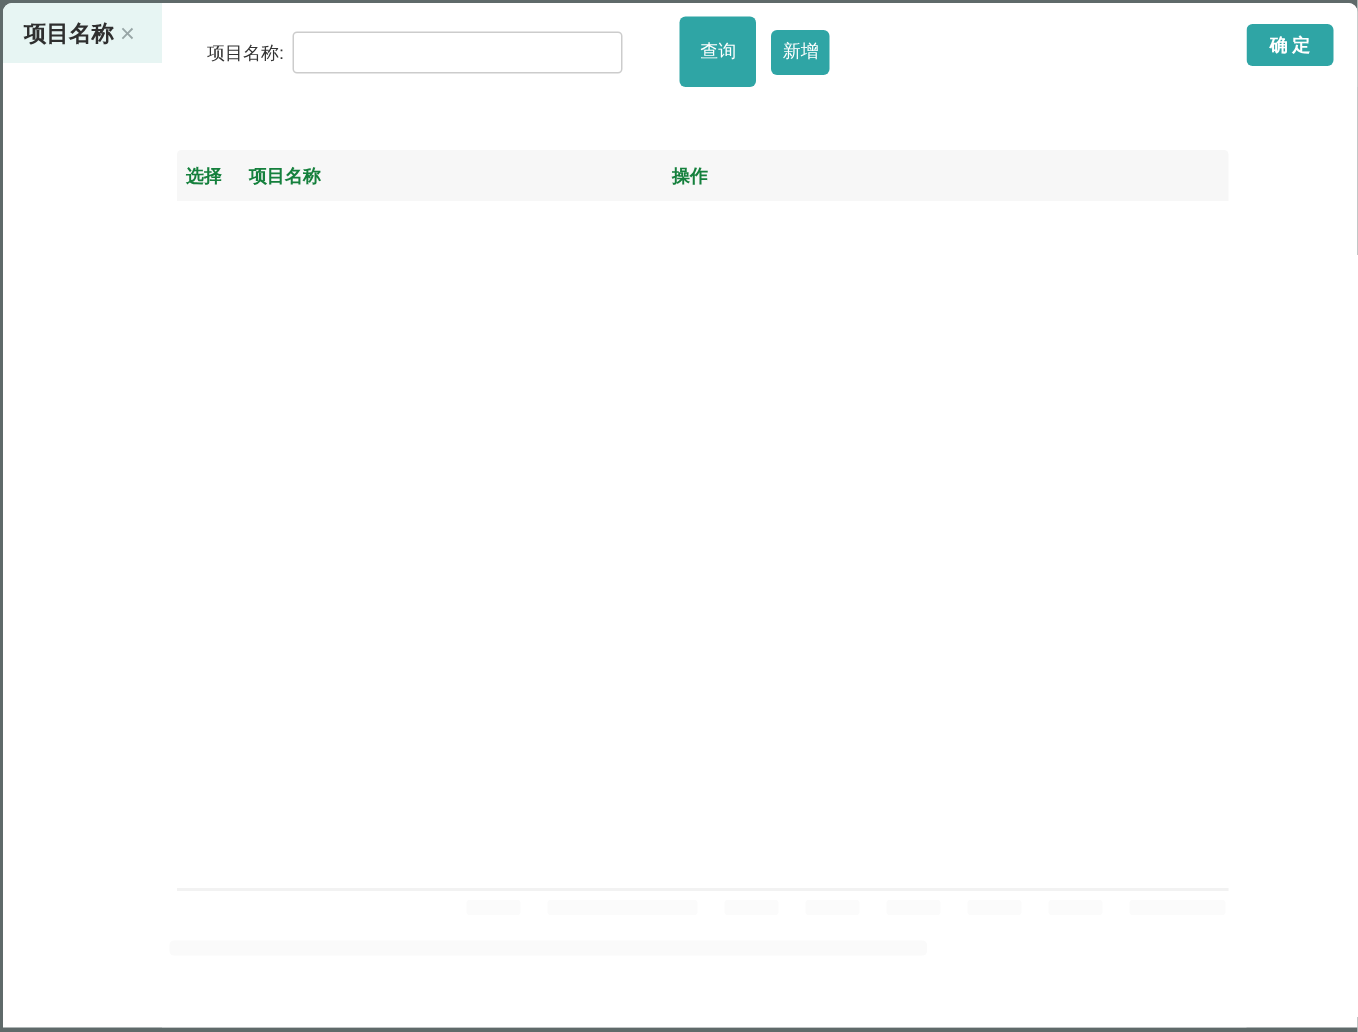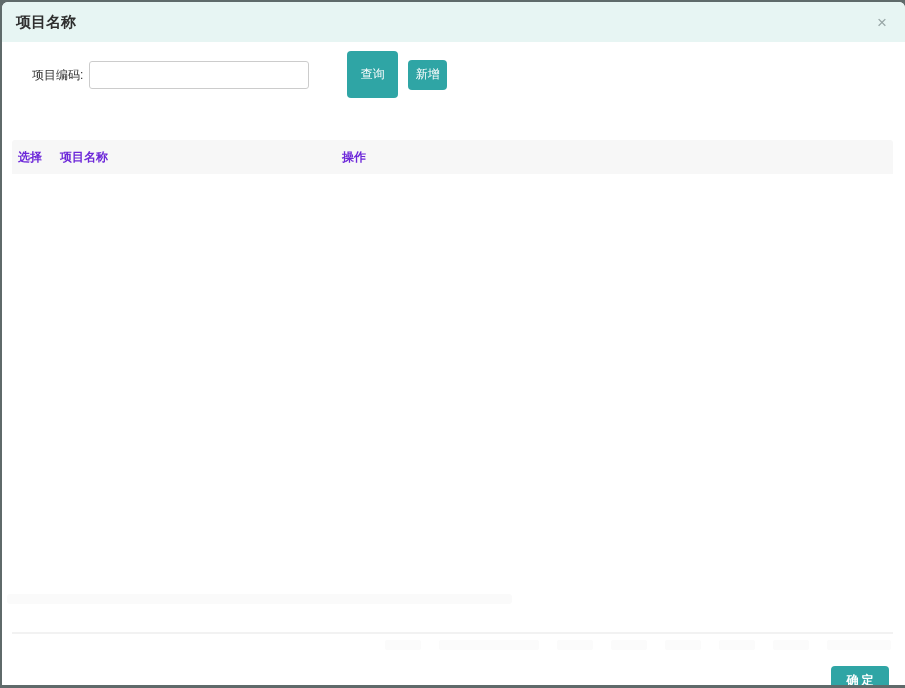--- a/index.html
+++ b/index.html
@@ -10,21 +10,20 @@
     position: relative;
     overflow: hidden;
   }
   .dialog {
     position: absolute;
     left: 2px; top: 2px; right: 0; bottom: 3px;
     background: #ffffff;
     border-radius: 6px 6px 0 0;
     overflow: hidden;
     display: flex;
-    flex-direction: column;
   }
   .dialog-header {
     height: 40px;
     background: #e7f5f3;
     display: flex;
     align-items: center;
     padding: 0 14px;
     flex-shrink: 0;
   }
   .dialog-title {
@@ -89,21 +88,21 @@
   }
   .table-head {
     display: flex;
     align-items: center;
     height: 34px;
     background: #f7f7f7;
     border-radius: 3px 3px 0 0;
   }
   .th {
     font-size: 12px;
-    color: #6d28d9;
+    color: #15803d;
     font-weight: bold;
     padding-left: 6px;
   }
   .th-select  { width: 42px; }
   .th-name    { width: 282px; }
   .th-code    { width: 280px; }
   .th-action  { flex: 1; }
   .table-body {
     height: 460px;
     background: #ffffff;
@@ -155,21 +154,21 @@
 
   <div class="dialog-header">
     <span class="dialog-title">项目名称</span>
     <span class="dialog-close">×</span>
   </div>
 
   <div class="dialog-body">
 
     <div class="form-row">
       <div class="form-row-inner">
-        <span class="form-label">项目编码:</span>
+        <span class="form-label">项目名称:</span>
         <input class="form-input" type="text" value="" style="">
         <button class="btn btn-query">查询</button>
         <button class="btn btn-add">新增</button>
       </div>
     </div>
 
     <div class="table-area">
       <div class="table-head">
         <span class="th th-select">选择</span>
         <span class="th th-name">项目名称</span>

